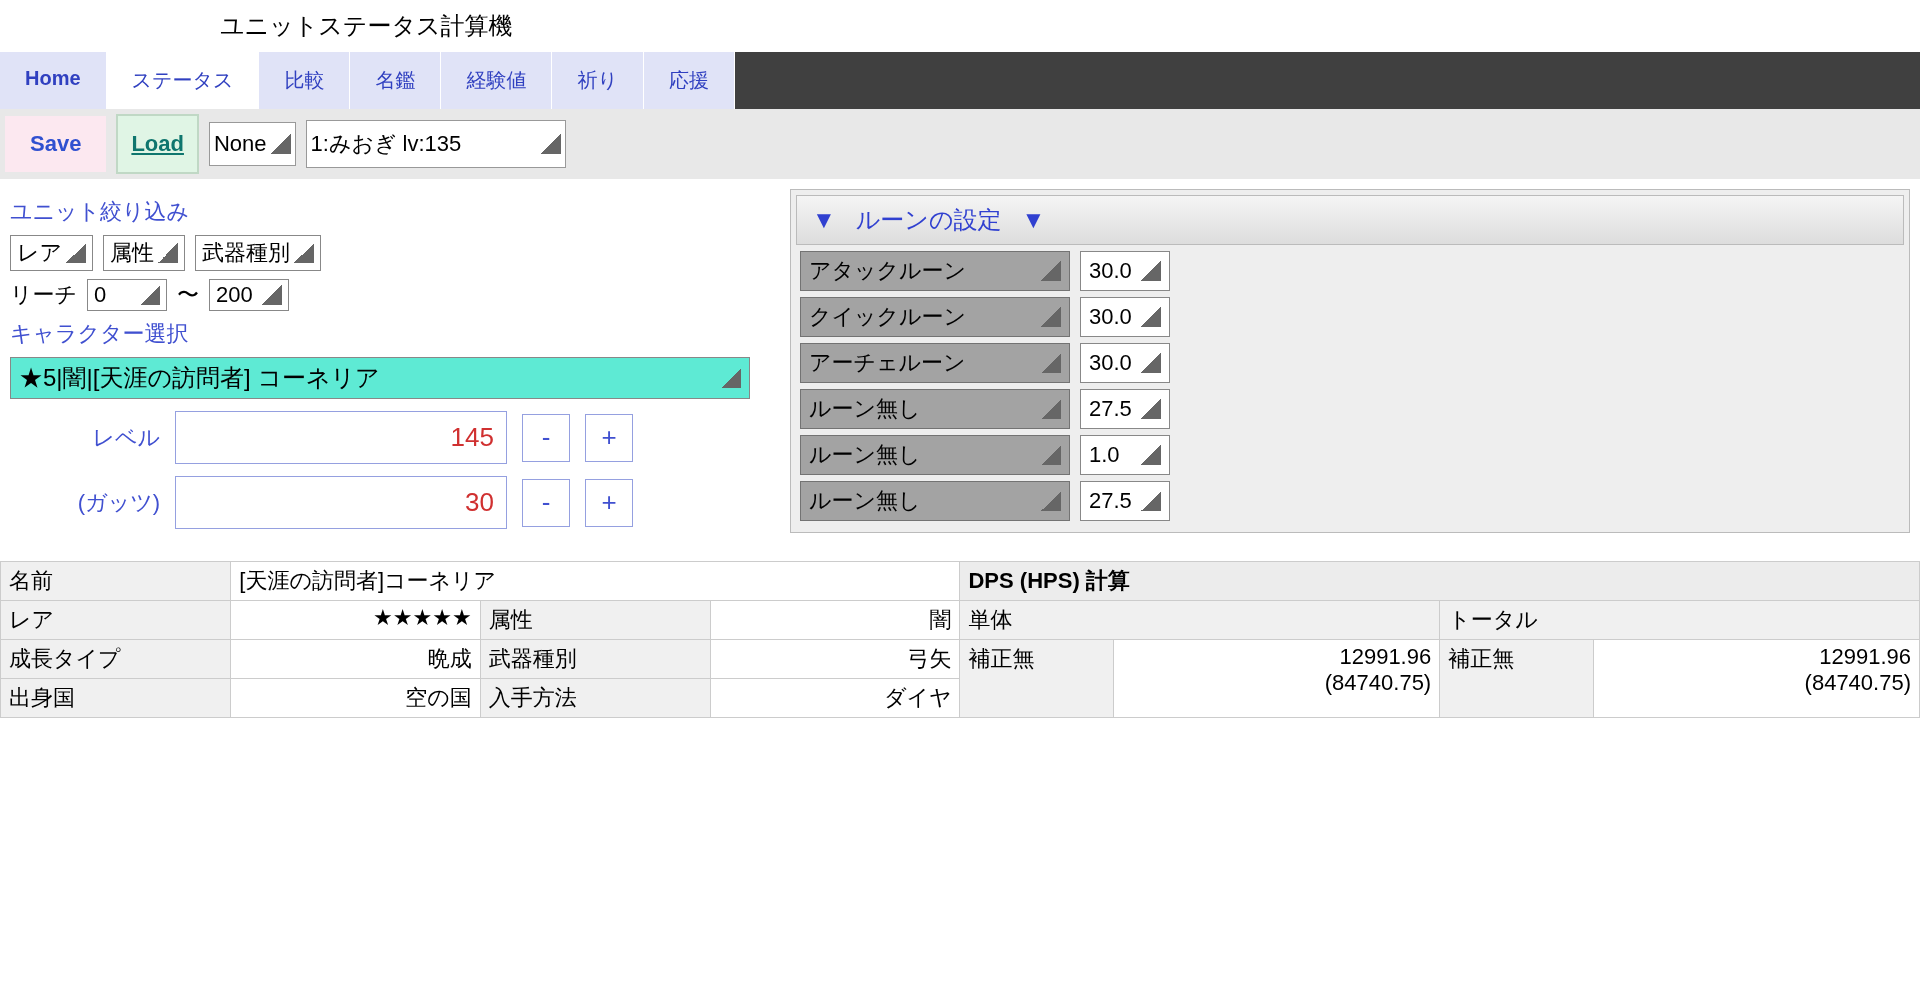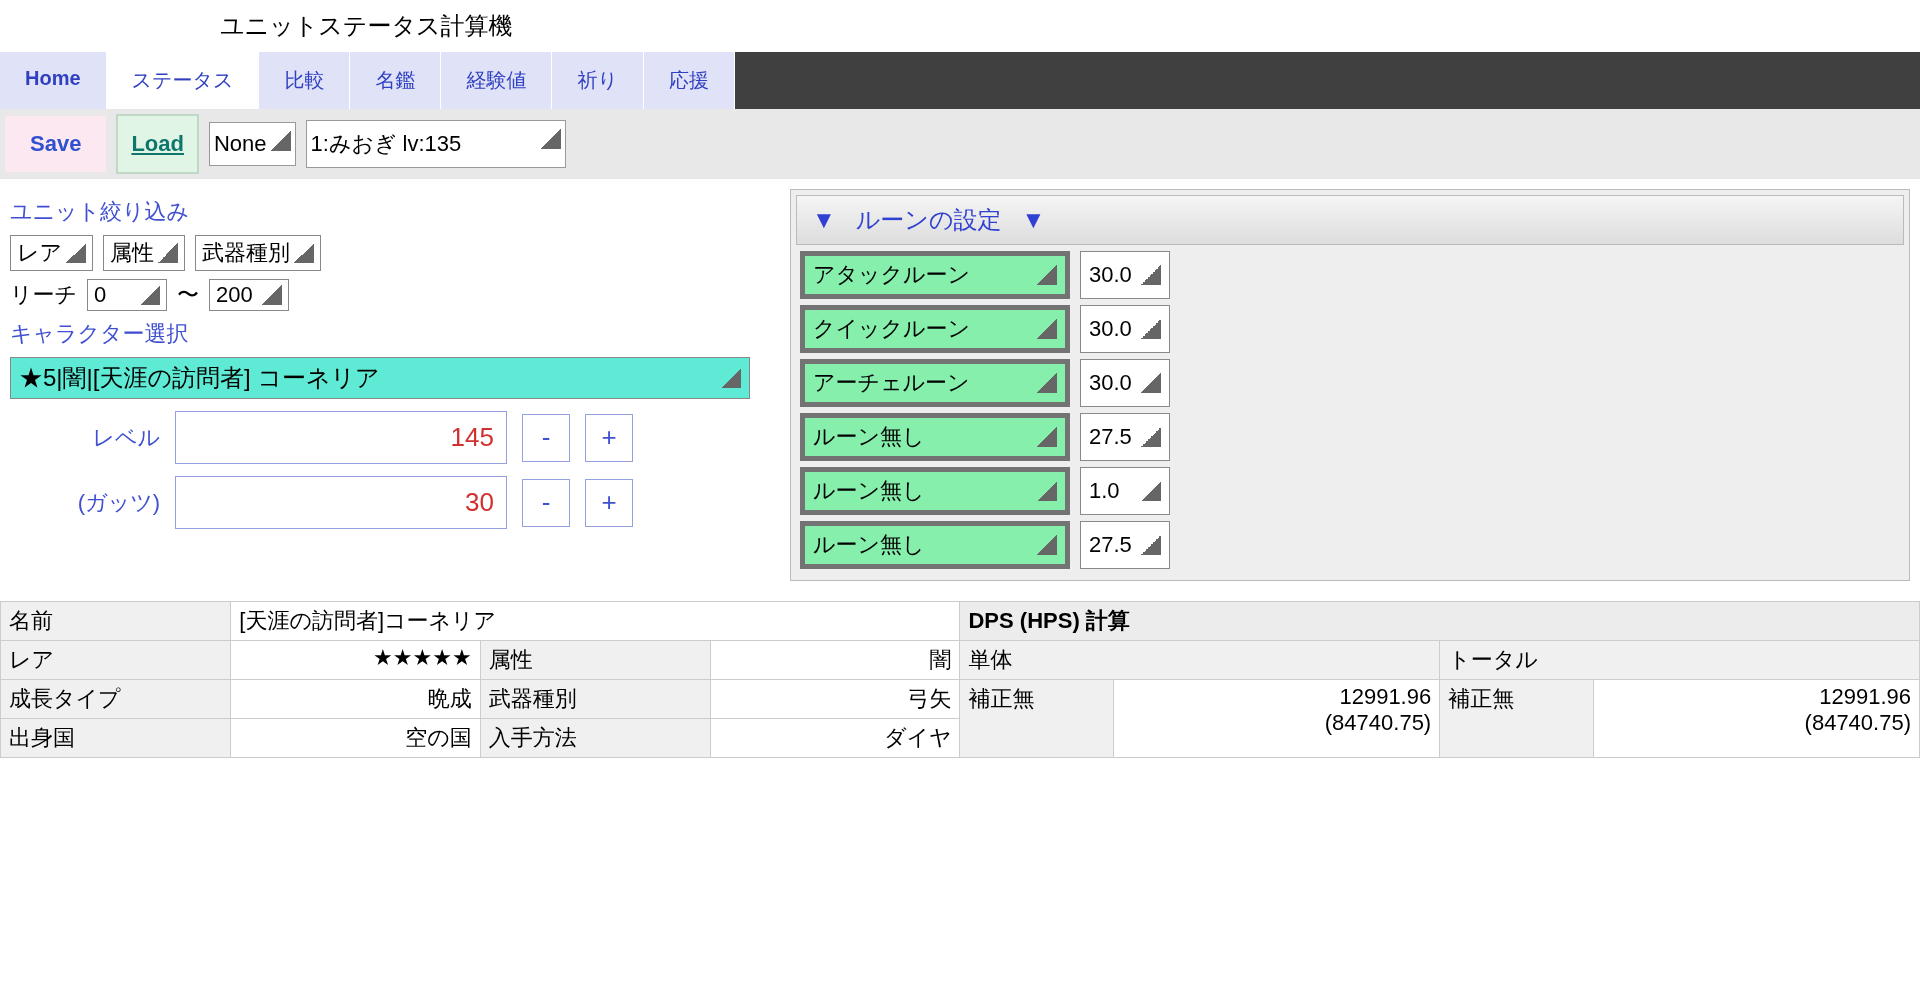--- a/index.html
+++ b/index.html
@@ -9,21 +9,21 @@
 
 .nav-tabs { display: flex; background: #404040; }
 .nav-tab { padding: 15px 25px; background: #e0e3f7; color: #3040c0; font-size: 20px; border-right: 1px solid #fff; cursor: pointer; text-align: center; }
 .nav-tab.active { background: #fff; }
 .nav-tab.first { font-weight: bold; }
 
 .toolbar { display: flex; align-items: center; background: #e8e8e8; padding: 5px; gap: 10px; }
 .btn-save { padding: 15px 25px; background: #fce8f0; color: #3050d0; font-weight: bold; font-size: 22px; border: none; cursor: pointer; }
 .btn-load { padding: 15px 13px; background: #e0f5e5; color: #0f766e; font-weight: bold; font-size: 22px; border: 2px solid #c0d8c5; cursor: pointer; text-decoration: underline; }
 
-.dropdown { display: inline-flex; background: #fff; border: 1px solid #999; padding: 8px 4px; font-size: 22px; cursor: pointer; }
+.dropdown { display: inline-flex; align-items: center; background: #fff; border: 1px solid #999; padding: 8px 4px; font-size: 22px; cursor: pointer; }
 .tri { display: inline-block; width: 20px; height: 20px; background: linear-gradient(135deg, transparent 50%, #666 50%); margin-left: 4px; }
 
 .main-area { display: flex; gap: 20px; padding: 10px; }
 .left-panel { flex: 0 0 760px; }
 .right-panel { flex: 1; }
 
 .section-label { color: #4050d0; font-size: 22px; margin: 8px 0; }
 
 .filter-row { display: flex; gap: 10px; margin: 8px 0; align-items: center; }
 .filter-row .lbl { font-size: 22px; }
@@ -33,21 +33,21 @@
 
 .level-row { display: flex; align-items: center; gap: 15px; margin: 12px 0; }
 .level-label { width: 150px; text-align: right; color: #4050d0; font-size: 22px; }
 .level-input { width: 332px; border: 1px solid #95a0e0; padding: 10px 12px; font-size: 26px; text-align: right; color: #d03030; }
 .sq-btn { width: 48px; height: 48px; border: 1px solid #95a0e0; background: #fff; color: #4050d0; font-size: 26px; cursor: pointer; display: flex; align-items: center; justify-content: center; }
 
 .rune-panel { border: 1px solid #bbb; background: #eee; padding: 5px; }
 .rune-header { background: linear-gradient(#f5f5f5, #ddd); border: 1px solid #bbb; padding: 8px 15px; color: #3040d0; font-size: 24px; display: flex; align-items: center; gap: 20px; cursor: pointer; }
 .rune-header .arr { color: #3040d0; }
 .rune-row { display: flex; gap: 10px; margin: 6px 0; padding: 0 4px; }
-.rune-select { display: inline-flex; align-items: center; justify-content: space-between; background: #86efac; border: 5px solid #737373; padding: 4px 8px; font-size: 22px; width: 270px; cursor: pointer; }
+.rune-select { display: inline-flex; align-items: center; justify-content: space-between; background: #a3a3a3; border: 1px solid #737373; padding: 4px 8px; font-size: 22px; width: 270px; cursor: pointer; }
 .rune-val { display: inline-flex; align-items: center; justify-content: space-between; background: #fff; border: 1px solid #888; padding: 4px 8px; font-size: 22px; width: 90px; cursor: pointer; }
 
 .data-table { width: 100%; border-collapse: collapse; margin-top: 10px; }
 .data-table td { border: 1px solid #ccc; padding: 4px 8px; font-size: 22px; background: #f0f0f0; vertical-align: top; }
 .data-table td.val { text-align: right; background: #fff; }
 .data-table td.header { font-weight: bold; background: #ececec; }
 .data-table td.sub { background: #f0f0f0; }
 .num-stack { text-align: right; }
 .num-stack .sub { display: block; }
 </style>

